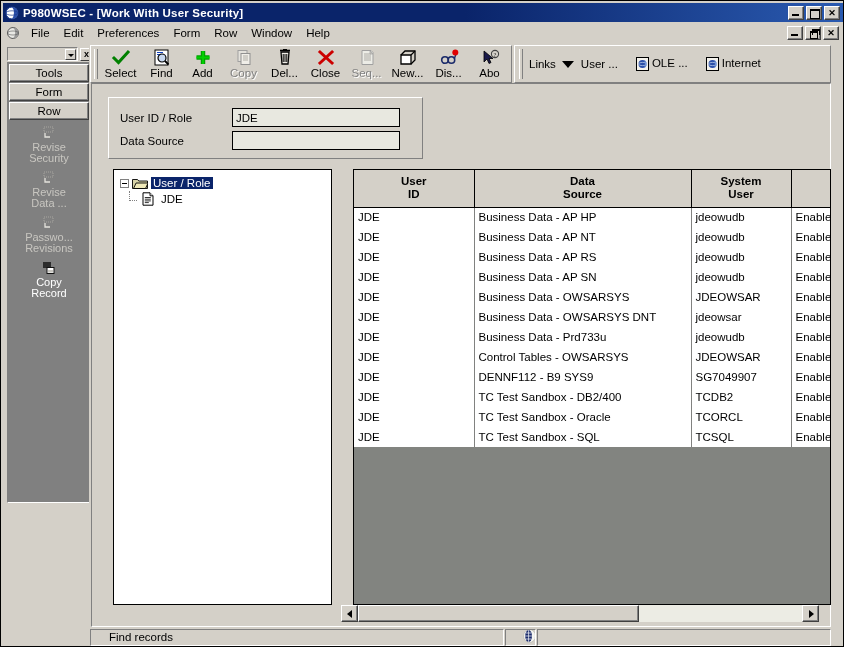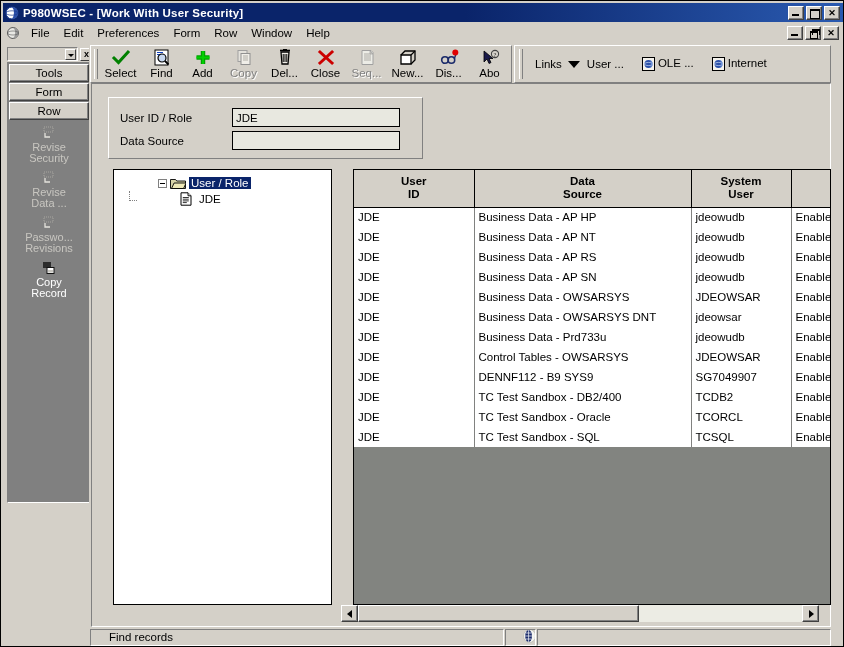--- a/index.html
+++ b/index.html
@@ -307,21 +307,21 @@
     box-sizing: border-box;
     border-top: 1px solid #ffffff;
     border-left: 1px solid #ffffff;
     border-right: 1px solid #808080;
     border-bottom: 1px solid #808080;
     margin-left: 2px;
     flex: 1 1 auto;
   }
   .links-label {
     font-size: 11.5px;
-    margin: 0 6px 0 10px;
+    margin: 0 6px 0 4px;
   }
   .links-arrow {
     width: 0; height: 0;
     border-left: 6px solid transparent;
     border-right: 6px solid transparent;
     border-top: 7px solid #000;
     margin-right: 7px;
   }
   .link-item {
     display: flex;
@@ -833,21 +833,21 @@
           <span class="fld-label">User ID / Role</span>
           <input class="fld-input" type="text" value="JDE" style="">
         </div>
         <div class="fld-row" style="left:11px; top:33px;">
           <span class="fld-label">Data Source</span>
           <input class="fld-input" type="text" value="" style="">
         </div>
       </div>
 
       <div class="treepanel">
-        <div style="position:relative;padding-left:38px;">
+        <div style="position:relative;">
           <div class="tree-node" style="margin-top:5px;">
             <span class="expander"></span>
             <span class="tree-ico">
               <svg width="16" height="14" viewBox="0 0 16 14">
                 <path d="M0.5 3.5 h5 l1.3 1.5 h8.7 v7.5 h-15 z" fill="#d8d4a8" stroke="#000000" stroke-width="0.9"></path>
                 <path d="M1.5 12.5 l2.6 -5.5 h12 l-2.6 5.5 z" fill="#efe9b8" stroke="#000000" stroke-width="0.9"></path>
               </svg>
             </span>
             <span class="tree-lbl selected">User / Role</span>
           </div>

